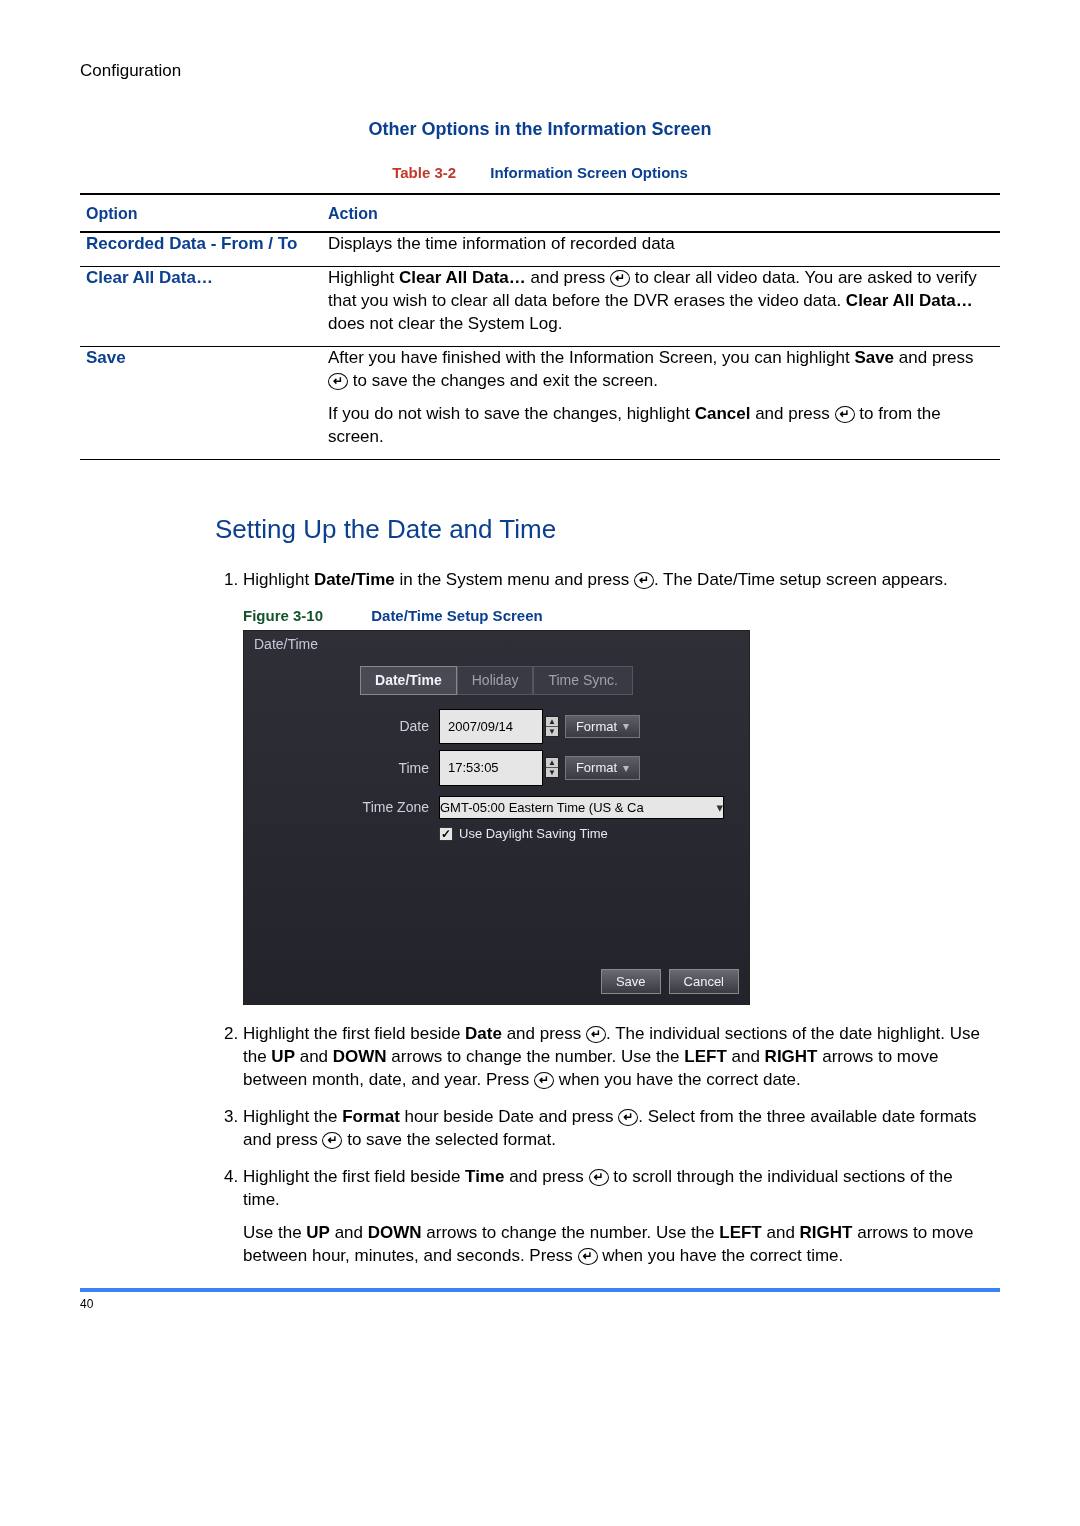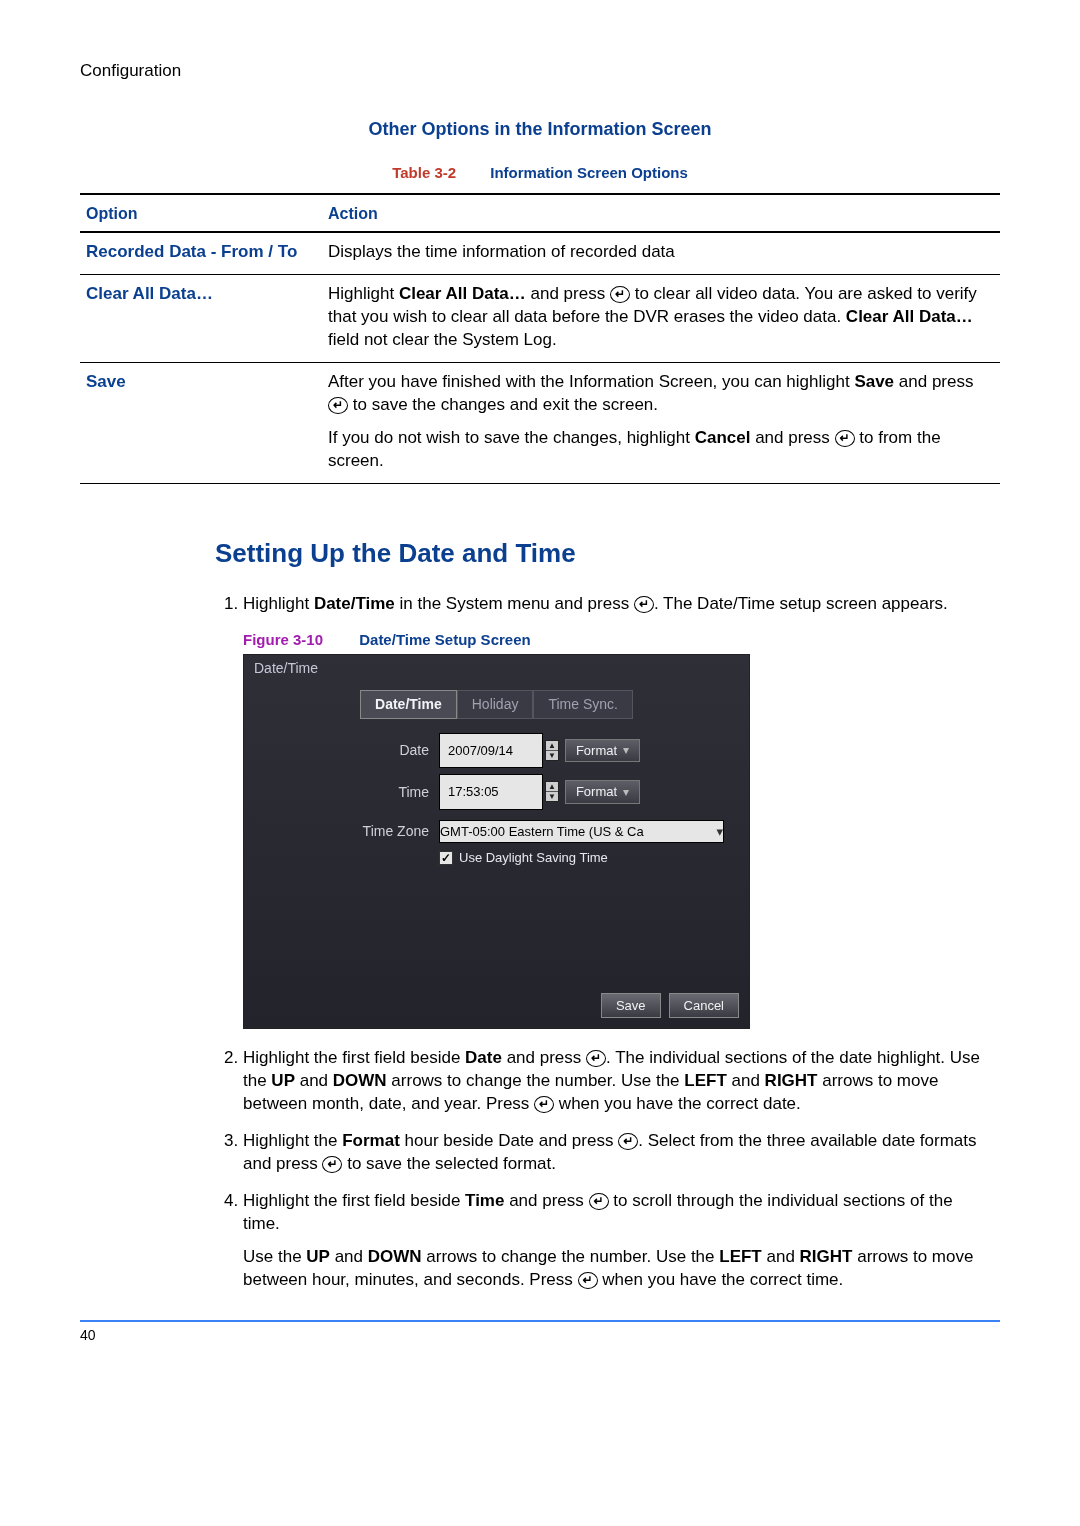--- a/index.html
+++ b/index.html
@@ -36,21 +36,21 @@
     text-align: left;
     color: #0b3f8f;
     font-weight: bold;
     font-size: 16px;
     padding: 8px 6px 6px 6px;
     border-top: 2px solid #000;
     border-bottom: 2px solid #000;
   }
   table.opts td {
     vertical-align: top;
-    padding: 8px 6px 10px 6px;
+    padding: 0 6px 10px 6px;
     border-bottom: 1px solid #000;
     font-size: 17px;
   }
   table.opts td.optname {
     color: #0b3f8f;
     font-weight: bold;
     width: 230px;
   }
   .enter-icon {
     display: inline-block;
@@ -59,32 +59,32 @@
     padding: 0 4px;
     font-size: 12px;
     font-weight: bold;
     line-height: 15px;
     vertical-align: 1px;
     font-family: "Times New Roman", serif;
   }
   .section-indent { margin-left: 135px; margin-right: 10px; }
   .h2-blue {
     color: #0b3f8f;
-    font-weight: bold;
+    font-weight: normal;
     font-size: 26px;
     margin: 52px 0 22px 0;
   }
   ol.steps { list-style: decimal; padding-left: 28px; margin: 0; }
   ol.steps > li { margin-bottom: 14px; }
   .fig-caption {
     font-size: 15px;
     font-weight: bold;
     margin: 14px 0 4px 0;
   }
-  .fig-caption .figlabel { color: #a21caf; margin-right: 32px; }
+  .fig-caption .figlabel { color: #14532d; margin-right: 44px; }
   .fig-caption .figtitle { color: #0b3f8f; }
   .screenshot {
     width: 505px;
     border: 1px solid #222;
     background: linear-gradient(#2f2f38, #23232b);
     color: #d9d9e2;
     font-size: 14px;
     padding: 0;
     margin-bottom: 18px;
   }
@@ -169,24 +169,24 @@
   }
   .ss-bottom { display: flex; justify-content: flex-end; gap: 8px; padding: 6px 10px 10px 10px; }
   .ss-bottom .ss-btn2 {
     background: linear-gradient(#6a6a72, #3a3a42);
     color: #f0f0f4;
     border: 1px solid #888;
     padding: 3px 14px;
     font-size: 13px;
   }
   .page-footer {
-    border-top: 2px solid #3b82f6;
-    margin-top: 28px;
+    border-top: 4px solid #3b82f6;
+    margin-top: 20px;
     padding-top: 4px;
-    font-size: 14px;
+    font-size: 12px;
   }
   b { font-weight: bold; }
   .para { margin-top: 10px; }
 </style>
 </head>
 <body>
 
 <div class="header-text">Configuration</div>
 
 <div class="h3-blue">Other Options in the Information Screen</div>
@@ -204,21 +204,21 @@
     </tr>
   </thead>
   <tbody>
     <tr>
       <td class="optname">Recorded Data - From / To</td>
       <td>Displays the time information of recorded data</td>
     </tr>
     <tr>
       <td class="optname">Clear All Data…</td>
       <td>
-        <span>Highlight </span><b>Clear All Data…</b><span> and press </span><span class="enter-icon">↵</span><span> to clear all video data. You are asked to verify that you wish to clear all data before the DVR erases the video data. </span><b>Clear All Data…</b><span> field not clear the System Log.</span>
+        <span>Highlight </span><b>Clear All Data…</b><span> and press </span><span class="enter-icon">↵</span><span> to clear all video data. You are asked to verify that you wish to clear all data before the DVR erases the video data. </span><b>Clear All Data…</b><span> does not clear the System Log.</span>
       </td>
     </tr>
     <tr>
       <td class="optname">Save</td>
       <td>
         <div>
           <span>After you have finished with the Information Screen, you can highlight </span><b>Save</b><span> and press </span><span class="enter-icon">↵</span><span> to save the changes and exit the screen.</span>
         </div>
         <div class="para">
           <span>If you do not wish to save the changes, highlight </span><b>Cancel</b><span> and press </span><span class="enter-icon">↵</span><span> to from the screen.</span>

